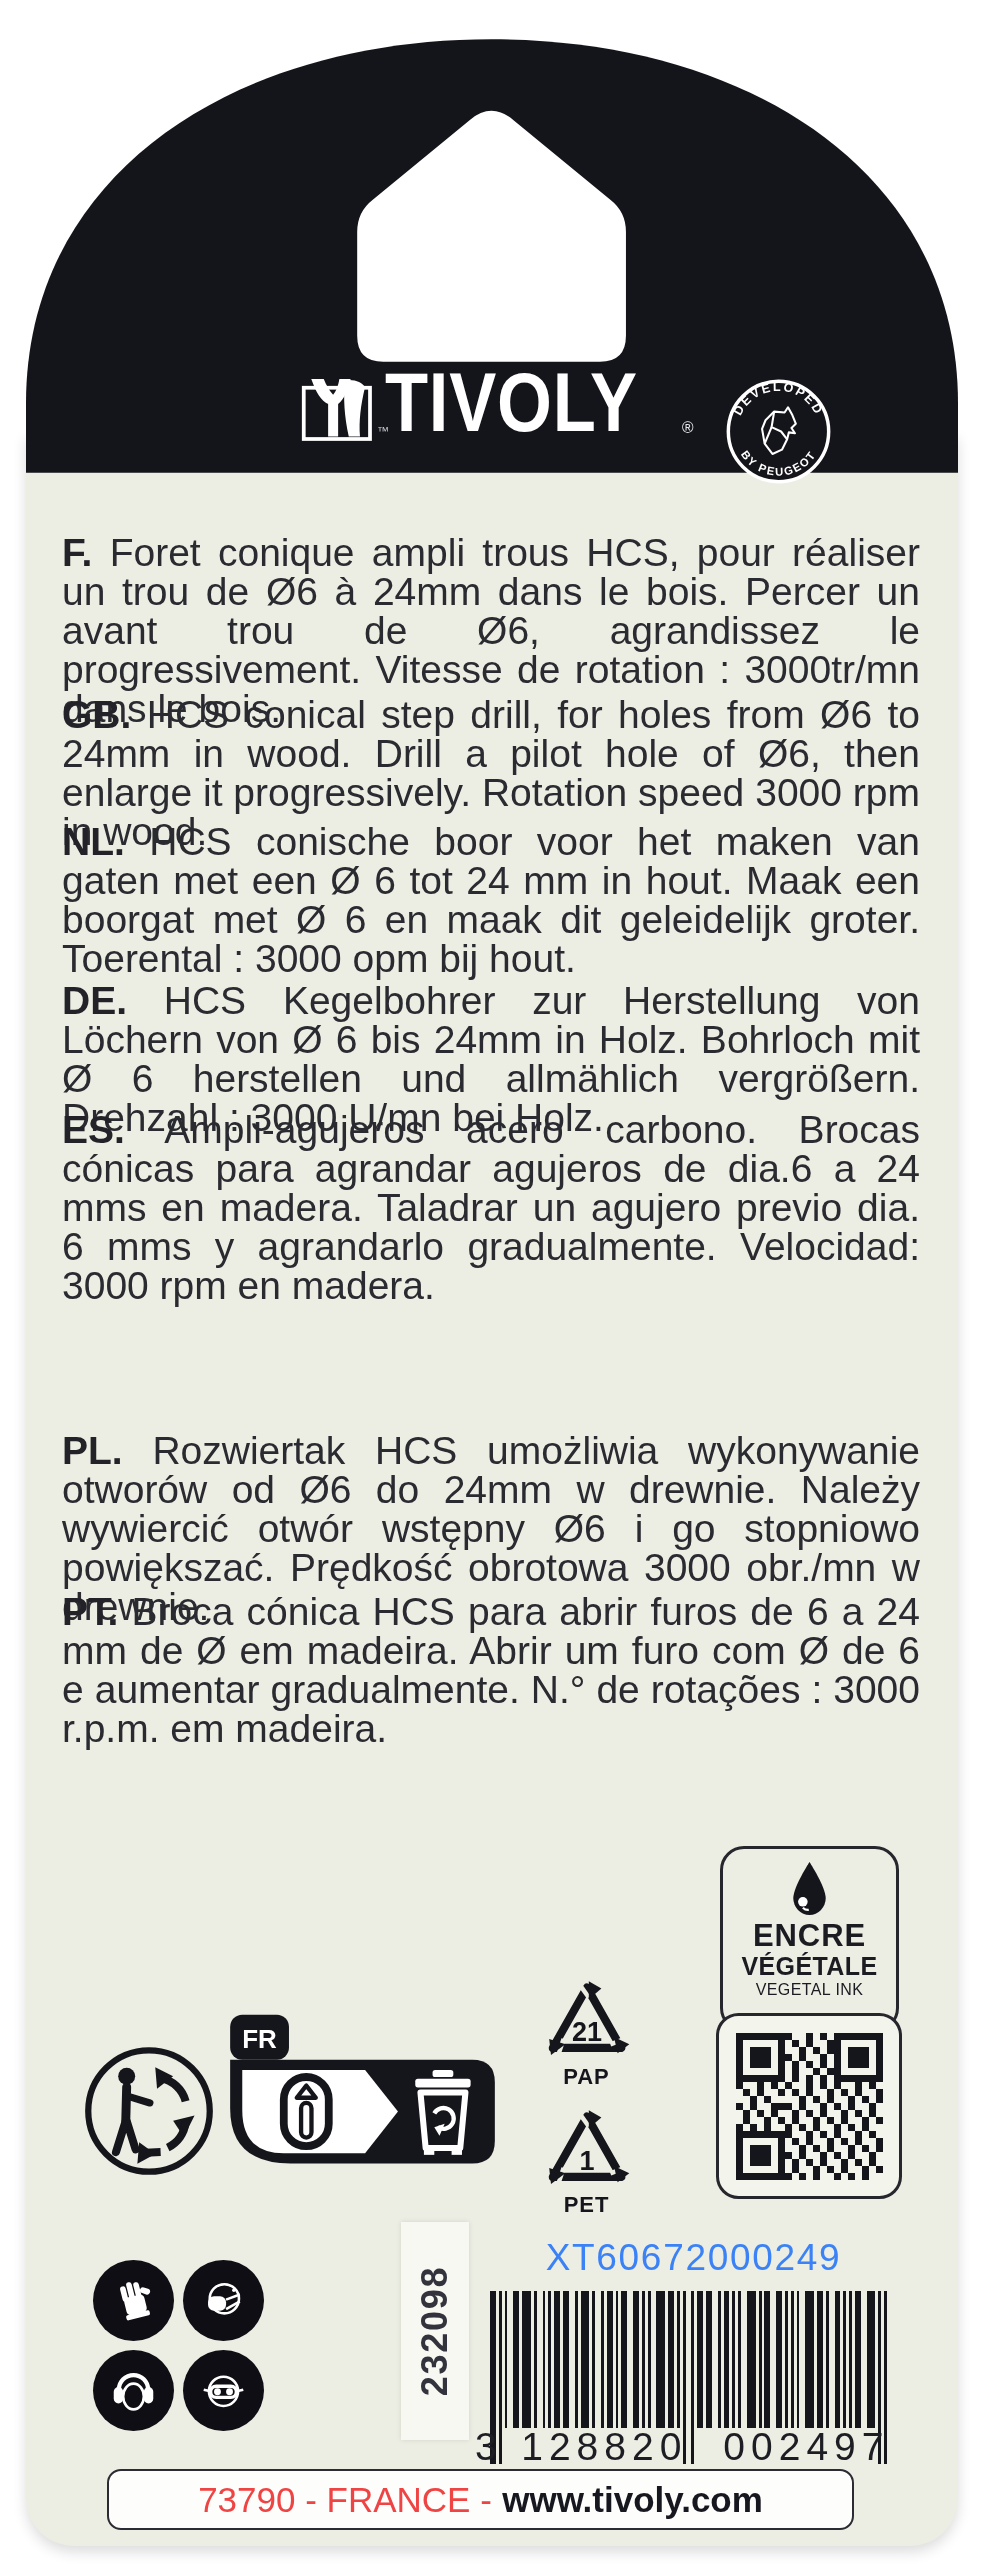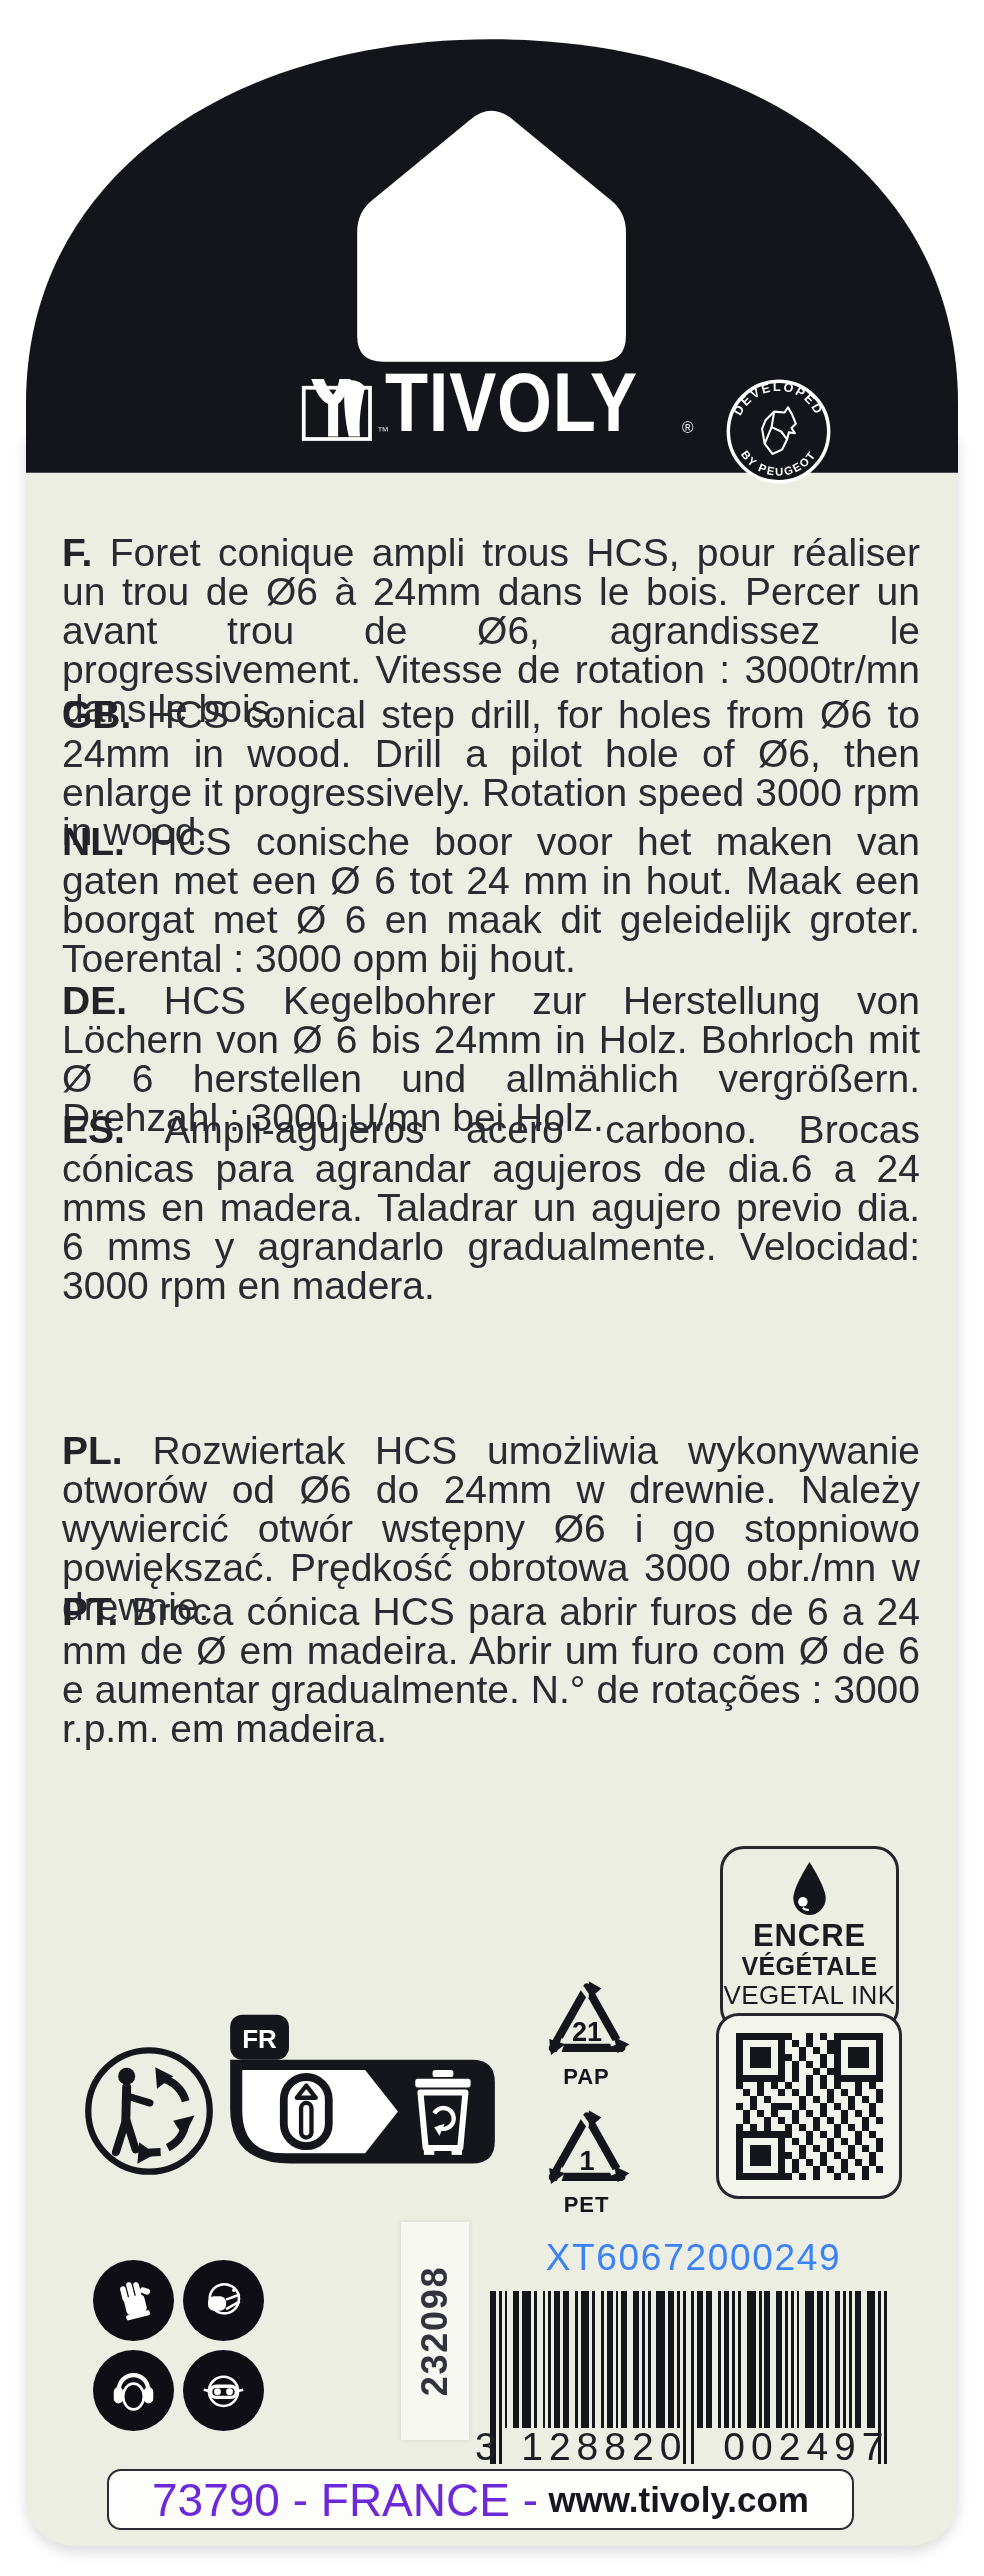--- a/index.html
+++ b/index.html
@@ -26,21 +26,21 @@
   .desc b{font-weight:700;color:#222228;}
   .d0{top:494px}.d1{top:656px}.d2{top:783px}.d3{top:942px}
   .d4{top:1071px}.d5{top:1232px}.d6{top:1392px}.d7{top:1553px}
 
   
   .ink-badge{position:absolute;left:720px;top:1798px;width:179px;height:186px;border:3.5px solid #26262d;
     border-radius:24px;box-sizing:border-box;display:flex;flex-direction:column;align-items:center;margin-top:48px;}
   .ink-badge svg{margin-top:10.4px;}
   .ink-title{font-size:31px;font-weight:700;letter-spacing:0.9px;color:#1b1b22;line-height:1.05;margin-top:1.7px;}
   .ink-subtitle{font-size:25px;font-weight:700;letter-spacing:0.4px;color:#1b1b22;line-height:1.1;}
-  .ink-caption{font-size:26px;font-weight:400;letter-spacing:0.4px;color:#1b1b22;line-height:1.2;}
+  .ink-caption{font-size:16px;font-weight:400;letter-spacing:0.4px;color:#1b1b22;line-height:1.2;}
 
   .triman{position:absolute;left:82px;top:2044px;}
   .fr-sorting{position:absolute;left:227px;top:2013px;}
 
   .recycling-col{position:absolute;left:536px;top:1979px;width:101px;display:flex;flex-direction:column;align-items:center;gap:8px;}
   .loop-label{font-size:22px;font-weight:700;color:#15151c;line-height:1;margin:-3.5px 0 12px 0;letter-spacing:0.9px;}
 
   .qr-box{position:absolute;left:716px;top:2013px;width:186px;height:186px;border:3.5px solid #26262d;
     border-radius:22.5px;box-sizing:border-box;display:flex;align-items:center;justify-content:center;background:#f3f4ec;}
   .qr-grid{display:grid;grid-template-columns:repeat(21,7px);grid-auto-rows:7px;}
@@ -63,21 +63,21 @@
   .ean-g1{margin-right:36px;letter-spacing:6px;}
   .ean-g2{letter-spacing:6px;}
 
   .safety-grid{position:absolute;left:93px;top:2260px;display:grid;grid-template-columns:81px 81px;
     grid-auto-rows:81px;gap:8.7px;}
   .safety-circle{width:81px;height:81px;border-radius:50%;background:#0e0e14;display:flex;
     align-items:center;justify-content:center;}
 
   .footer-strip{position:absolute;left:107px;top:2469px;width:747px;height:61px;background:#fdfdfb;
     border:2.6px solid #2b2b33;border-radius:14px;box-sizing:border-box;display:flex;align-items:center;justify-content:center;}
-  .footer-strip .origin{font-size:46px;font-weight:500;color:#6d28d9;}
+  .footer-strip .origin{font-size:35px;font-weight:500;color:#ef4444;}
   .footer-strip .website{font-size:35px;font-weight:700;color:#17171f;margin-left:10.4px;}
 </style>
 </head>
 <body>
 
 <div class="page">
 
   <div class="card-body"></div>
 
   <div class="card-top">

